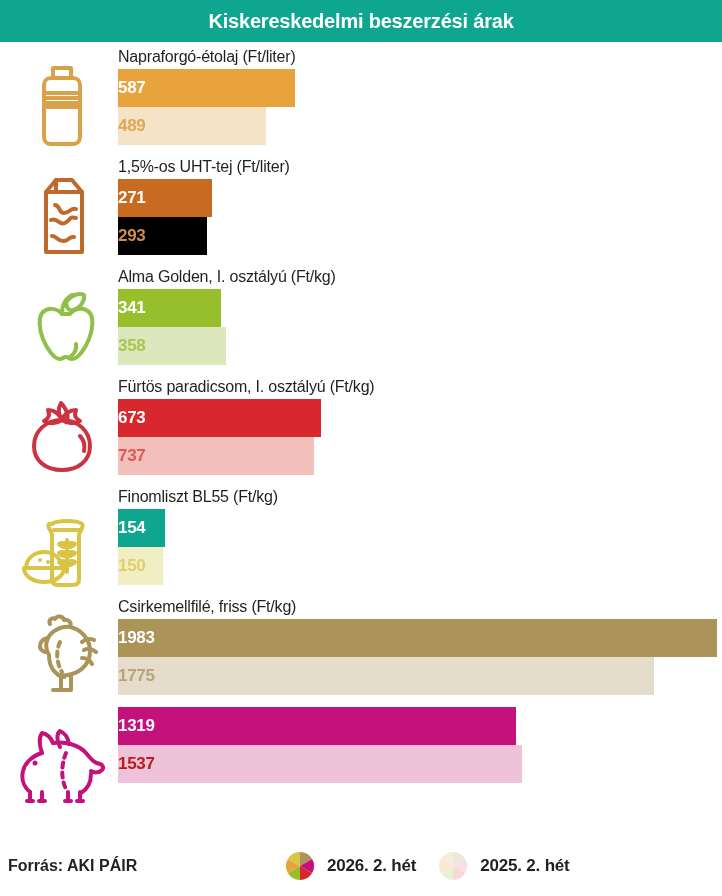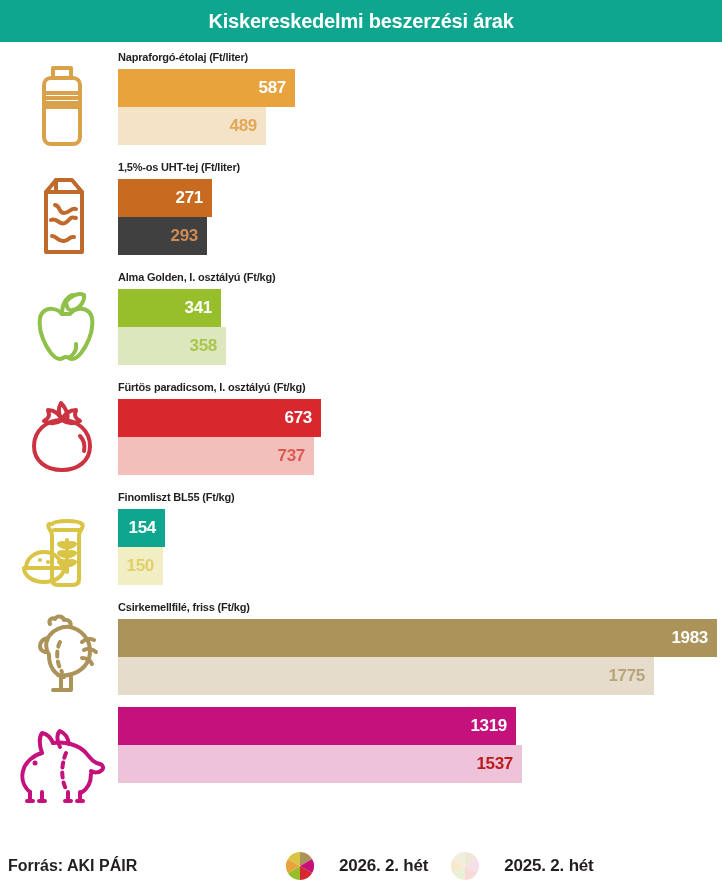--- a/index.html
+++ b/index.html
@@ -52,33 +52,33 @@
   }
   .row-icon svg { display: block; }
 
   .row-content {
     position: absolute;
     left: 118px;
     right: 0;
     top: 0;
   }
   .row-label {
-    font-size: 11px;
-    font-weight: bold;
+    font-size: 16px;
+    font-weight: normal;
     color: #231f20;
     line-height: 20px;
     height: 22px;
     white-space: nowrap;
     letter-spacing: -0.2px;
   }
   .bar {
     height: 38px;
     display: flex;
     align-items: center;
-    justify-content: flex-end;
+    justify-content: flex-start;
     box-sizing: border-box;
     padding-right: 9px;
     font-size: 17px;
     font-weight: bold;
     letter-spacing: -0.3px;
   }
   .bar.current { color: #ffffff; }
 
   
   #footer {
@@ -100,21 +100,21 @@
   #legend {
     position: absolute;
     left: 285px;
     display: flex;
     align-items: center;
     gap: 22px;
   }
   .legend-item {
     display: flex;
     align-items: center;
-    gap: 24px;
+    gap: 12px;
   }
   .legend-label {
     font-size: 17px;
     font-weight: bold;
     color: #231f20;
     letter-spacing: -0.2px;
   }
   .legend-marker { width: 30px; height: 30px; display: block; }
 </style>
 </head>
@@ -153,21 +153,21 @@
           <path fill="none" stroke="#c0692c" stroke-width="4" stroke-linecap="round" stroke-linejoin="round" d="M33 33c6 1 3 8 9 8s7-6 12-4"></path>
           <path fill="none" stroke="#c0692c" stroke-width="4" stroke-linecap="round" stroke-linejoin="round" d="M29 48c7-3 8 6 14 3s4-7 11-5"></path>
           <path fill="none" stroke="#c0692c" stroke-width="4" stroke-linecap="round" stroke-linejoin="round" d="M30 64c5 0 6 6 12 5s5-5 10-4"></path>
         </svg>
       </div>
       <div class="row-content">
         <div class="row-label">1,5%-os UHT-tej (Ft/liter)</div>
         <div class="bar current" style="width:94px;background:#c86a1f">
           <span>271</span>
         </div>
-        <div class="bar previous" style="width:89px;background:#404040;color:#d08b52">
+        <div class="bar previous" style="width:89px;background:#000000;color:#d08b52">
           <span>293</span>
         </div>
       </div>
     </div>
     <div class="product-row">
       <div class="row-icon">
         <svg width="80" height="86" viewBox="0 0 80 86">
           <path fill="none" stroke="#8fc04a" stroke-width="4" stroke-linecap="round" stroke-linejoin="round" d="M40 32c-5-6-14-7-19-2s-4 17 0 27 11 20 17 20c3 0 3-2 6-2s3 2 6 2c6 0 13-10 17-20s5-22 0-27-14-4-19 2z"></path>
           <path fill="none" stroke="#8fc04a" stroke-width="4" stroke-linecap="round" stroke-linejoin="round" d="M40 32c0-10 4-16 10-19"></path>
           <path fill="none" stroke="#8fc04a" stroke-width="4" stroke-linecap="round" stroke-linejoin="round" d="M44 20c6-8 14-9 18-7 1 5-3 13-11 15-3 1-6 0-7-8z"></path>

